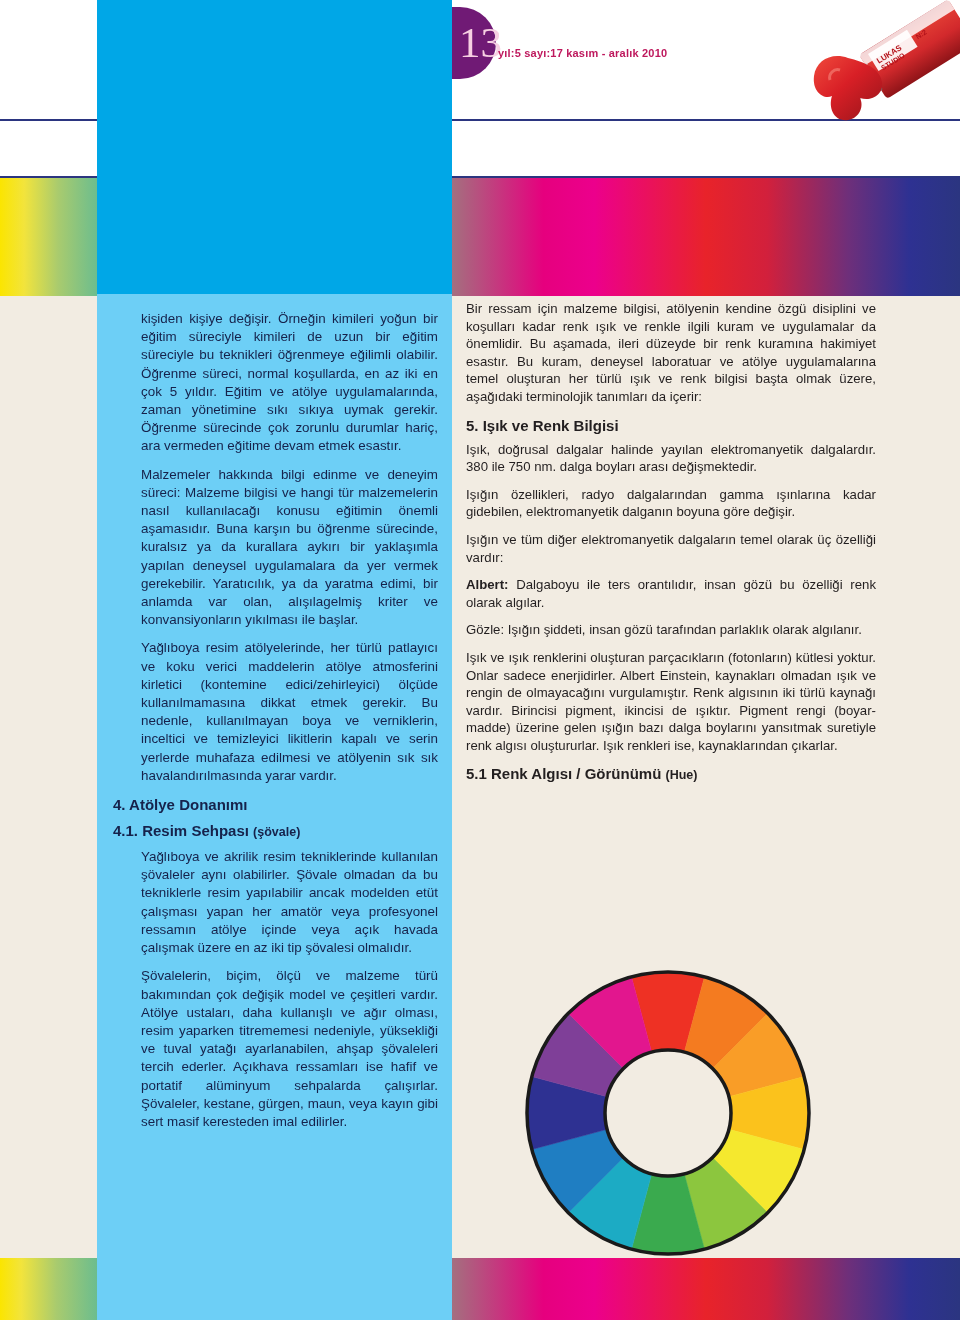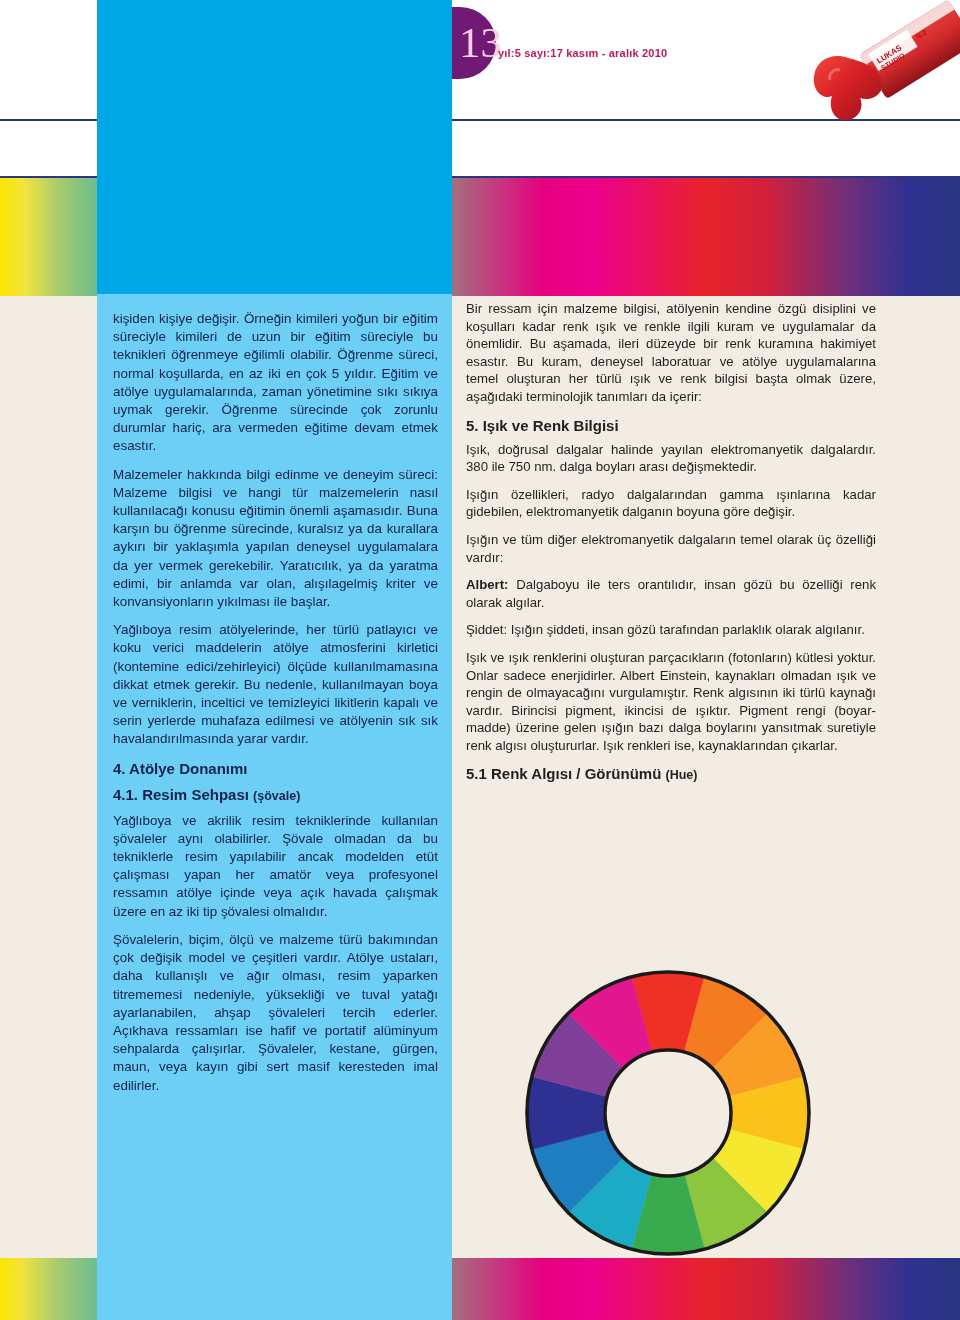--- a/index.html
+++ b/index.html
@@ -43,21 +43,21 @@
 
   
   .tube{position:absolute;left:790px;top:0;width:170px;height:140px;}
 
   
   .col{position:absolute;box-sizing:border-box;}
   .col-l{left:113px;top:310px;width:325px;color:#16224b;}
   .col-r{left:466px;top:300px;width:410px;color:#231f20;}
 
   .col p{margin:0 0 10px 0;font-size:13.2px;line-height:17.6px;text-align:justify;}
-  .col-l p{font-size:13.4px;line-height:18.2px;}
+  .col-l p{font-size:13.4px;line-height:18.2px;margin-left:28px;}
   .col h3{margin:7px 0 6px 0;font-size:15px;font-weight:bold;line-height:19px;}
   .col h3 .small{font-size:12.5px;}
   .col .b{font-weight:bold;}
 
   
   .wheel-wrap{position:absolute;left:523px;top:968px;width:290px;height:290px;}
   .wheel{display:block;}
 
   
   .bot-left{position:absolute;left:0;top:1258px;width:97px;height:62px;
@@ -129,21 +129,21 @@
     <p>Şövalelerin, biçim, ölçü ve malzeme türü  bakımından çok değişik model ve çeşitleri vardır. Atölye ustaları, daha kullanışlı ve ağır olması, resim yaparken titrememesi nedeniyle, yüksekliği ve tuval yatağı ayarlanabilen, ahşap şövaleleri tercih ederler. Açıkhava ressamları ise hafif ve portatif alüminyum sehpalarda  çalışırlar. Şövaleler, kestane, gürgen, maun, veya kayın gibi sert masif keresteden  imal edilirler.</p>
   </div>
 
   <div class="col col-r">
     <p>Bir ressam için malzeme bilgisi, atölyenin kendine özgü disiplini ve  koşulları kadar renk ışık ve renkle ilgili kuram ve uygulamalar da önemlidir.  Bu aşamada, ileri düzeyde bir renk kuramına hakimiyet esastır.  Bu kuram,  deneysel  laboratuar ve atölye uygulamalarına temel oluşturan her türlü ışık ve renk bilgisi başta olmak üzere, aşağıdaki terminolojik tanımları da içerir:</p>
     <h3>5. Işık ve Renk Bilgisi</h3>
     <p>Işık, doğrusal dalgalar halinde yayılan elektromanyetik dalgalardır.  380 ile 750 nm. dalga boyları arası değişmektedir.</p>
     <p>Işığın özellikleri, radyo dalgalarından gamma ışınlarına kadar gidebilen, elektromanyetik dalganın boyuna göre değişir.</p>
     <p>Işığın ve tüm diğer elektromanyetik dalgaların temel olarak üç özelliği vardır:</p>
     <p><span class="b">Albert:</span><span> Dalgaboyu ile ters orantılıdır, insan gözü bu özelliği renk olarak algılar.</span></p>
-    <p><span>Şiddet:</span><span> Işığın şiddeti, insan gözü tarafından parlaklık olarak algılanır.</span></p>
+    <p><span>Gözle:</span><span> Işığın şiddeti, insan gözü tarafından parlaklık olarak algılanır.</span></p>
     <p>Işık ve ışık renklerini oluşturan parçacıkların (fotonların) kütlesi yoktur. Onlar sadece enerjidirler. Albert Einstein, kaynakları olmadan ışık ve rengin de olmayacağını vurgulamıştır. Renk algısının iki türlü kaynağı vardır. Birincisi pigment, ikincisi de ışıktır. Pigment rengi (boyar-madde) üzerine gelen ışığın bazı dalga boylarını yansıtmak suretiyle renk algısı oluştururlar. Işık renkleri ise, kaynaklarından çıkarlar.</p>
     <h3><span>5.1 Renk Algısı / Görünümü</span> <span class="small">(Hue)</span></h3>
   </div>
 
   <div class="wheel-wrap">
     <svg class="wheel" width="290" height="290" viewBox="0 0 290 290">
       <g id="wheel-segments">
           <path d="M108.50651464054457 8.804458493241356 A141 141 0 0 1 181.49348535945543 8.804458493241356 L161.30559984145881 84.1466729437887 A63 63 0 0 0 128.69440015854119 84.1466729437887 Z" fill="#ee3124" stroke="#ee3124" stroke-width="0.5"></path>
           <path d="M181.49348535945543 8.804458493241356 A141 141 0 0 1 244.7020561473032 45.297943852696804 L189.5477272147525 100.45227278524752 A63 63 0 0 0 161.30559984145881 84.1466729437887 Z" fill="#f47b20" stroke="#f47b20" stroke-width="0.5"></path>
           <path d="M244.7020561473032 45.297943852696804 A141 141 0 0 1 281.1955415067587 108.50651464054457 L205.8533270562113 128.69440015854119 A63 63 0 0 0 189.5477272147525 100.45227278524752 Z" fill="#f99d27" stroke="#f99d27" stroke-width="0.5"></path>

